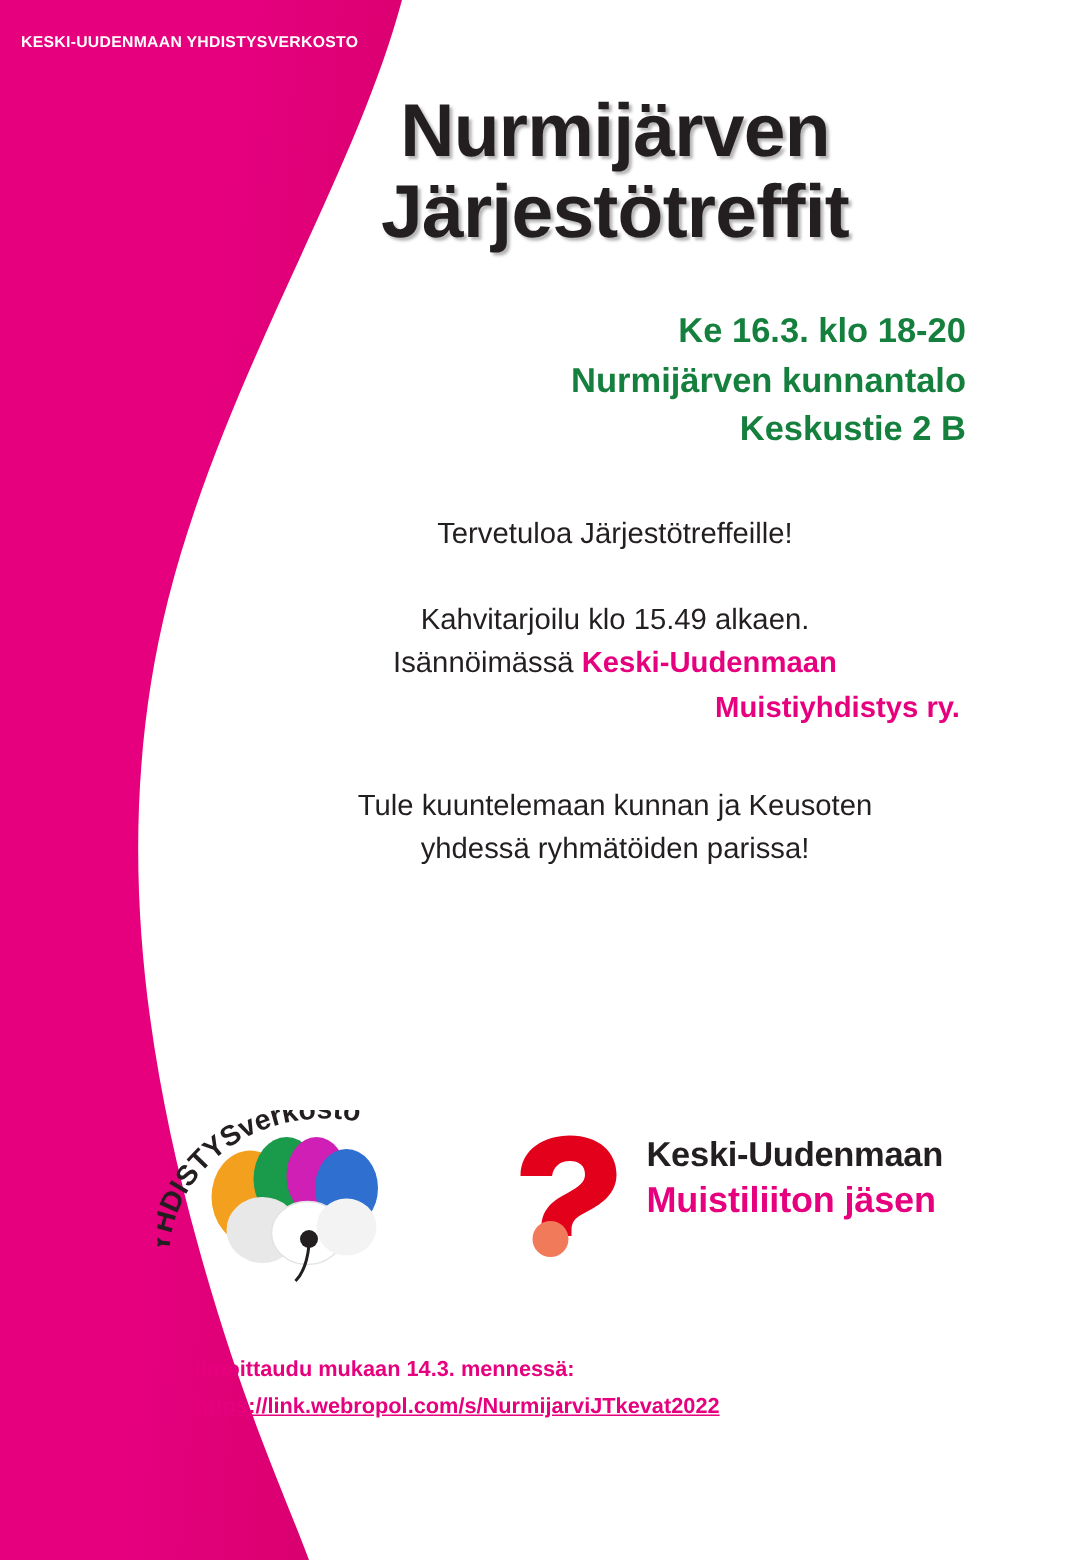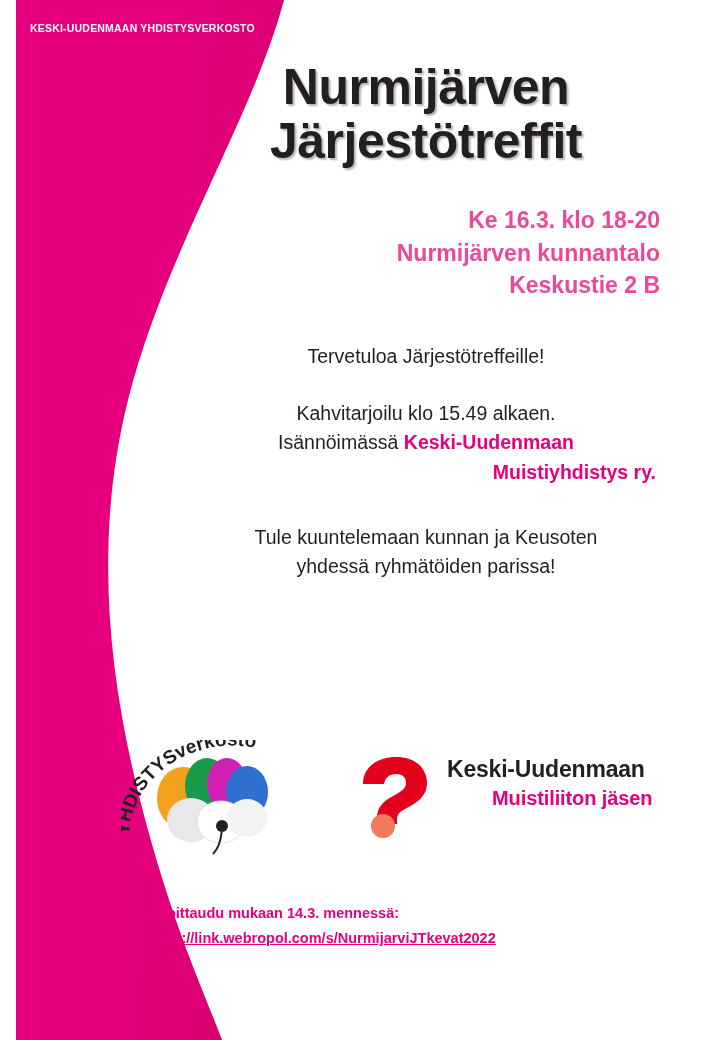--- a/index.html
+++ b/index.html
@@ -10,21 +10,21 @@
     width: 720px;
     height: 1040px;
     background: #ffffff;
     font-family: "Liberation Sans", sans-serif;
     overflow: hidden;
     position: relative;
   }
 
   .poster {
     position: absolute;
-    left: 16px; top: 0;
+    left: 0; top: 0;
     width: 691px;
     height: 1040px;
     background: #ffffff;
     overflow: hidden;
   }
 
   
   .band {
     position: absolute;
     left: 0; top: 0;
@@ -61,21 +61,21 @@
     color: #231f20;
     letter-spacing: -0.5px;
     text-shadow: 2px 2px 2px rgba(120,120,120,0.55);
   }
   .title .line { display: block; }
 
   .when {
     margin-top: 36px;
     text-align: right;
     padding-right: 26px;
-    color: #ec4899;
+    color: #15803d;
     font-weight: bold;
     font-size: 23px;
     line-height: 1.42;
   }
   .when .line { display: block; }
 
   .para {
     text-align: center;
     color: #231f20;
     font-size: 19.5px;
@@ -129,25 +129,24 @@
   }
   .ku-l1, .ku-l2 {
     font-size: 23px;
     font-weight: bold;
     color: #231f20;
     line-height: 1.16;
     letter-spacing: -0.2px;
   }
   .ku-l3 {
     margin-top: 4px;
-    font-size: 20px;
+    font-size: 24px;
     font-weight: bold;
     color: #e6007e;
     letter-spacing: -0.1px;
-    margin-left: 45px;
   }
 
   
   .footer {
     position: absolute;
     left: 130px;
     top: 905px;
     width: 500px;
   }
   .footer .reg {

